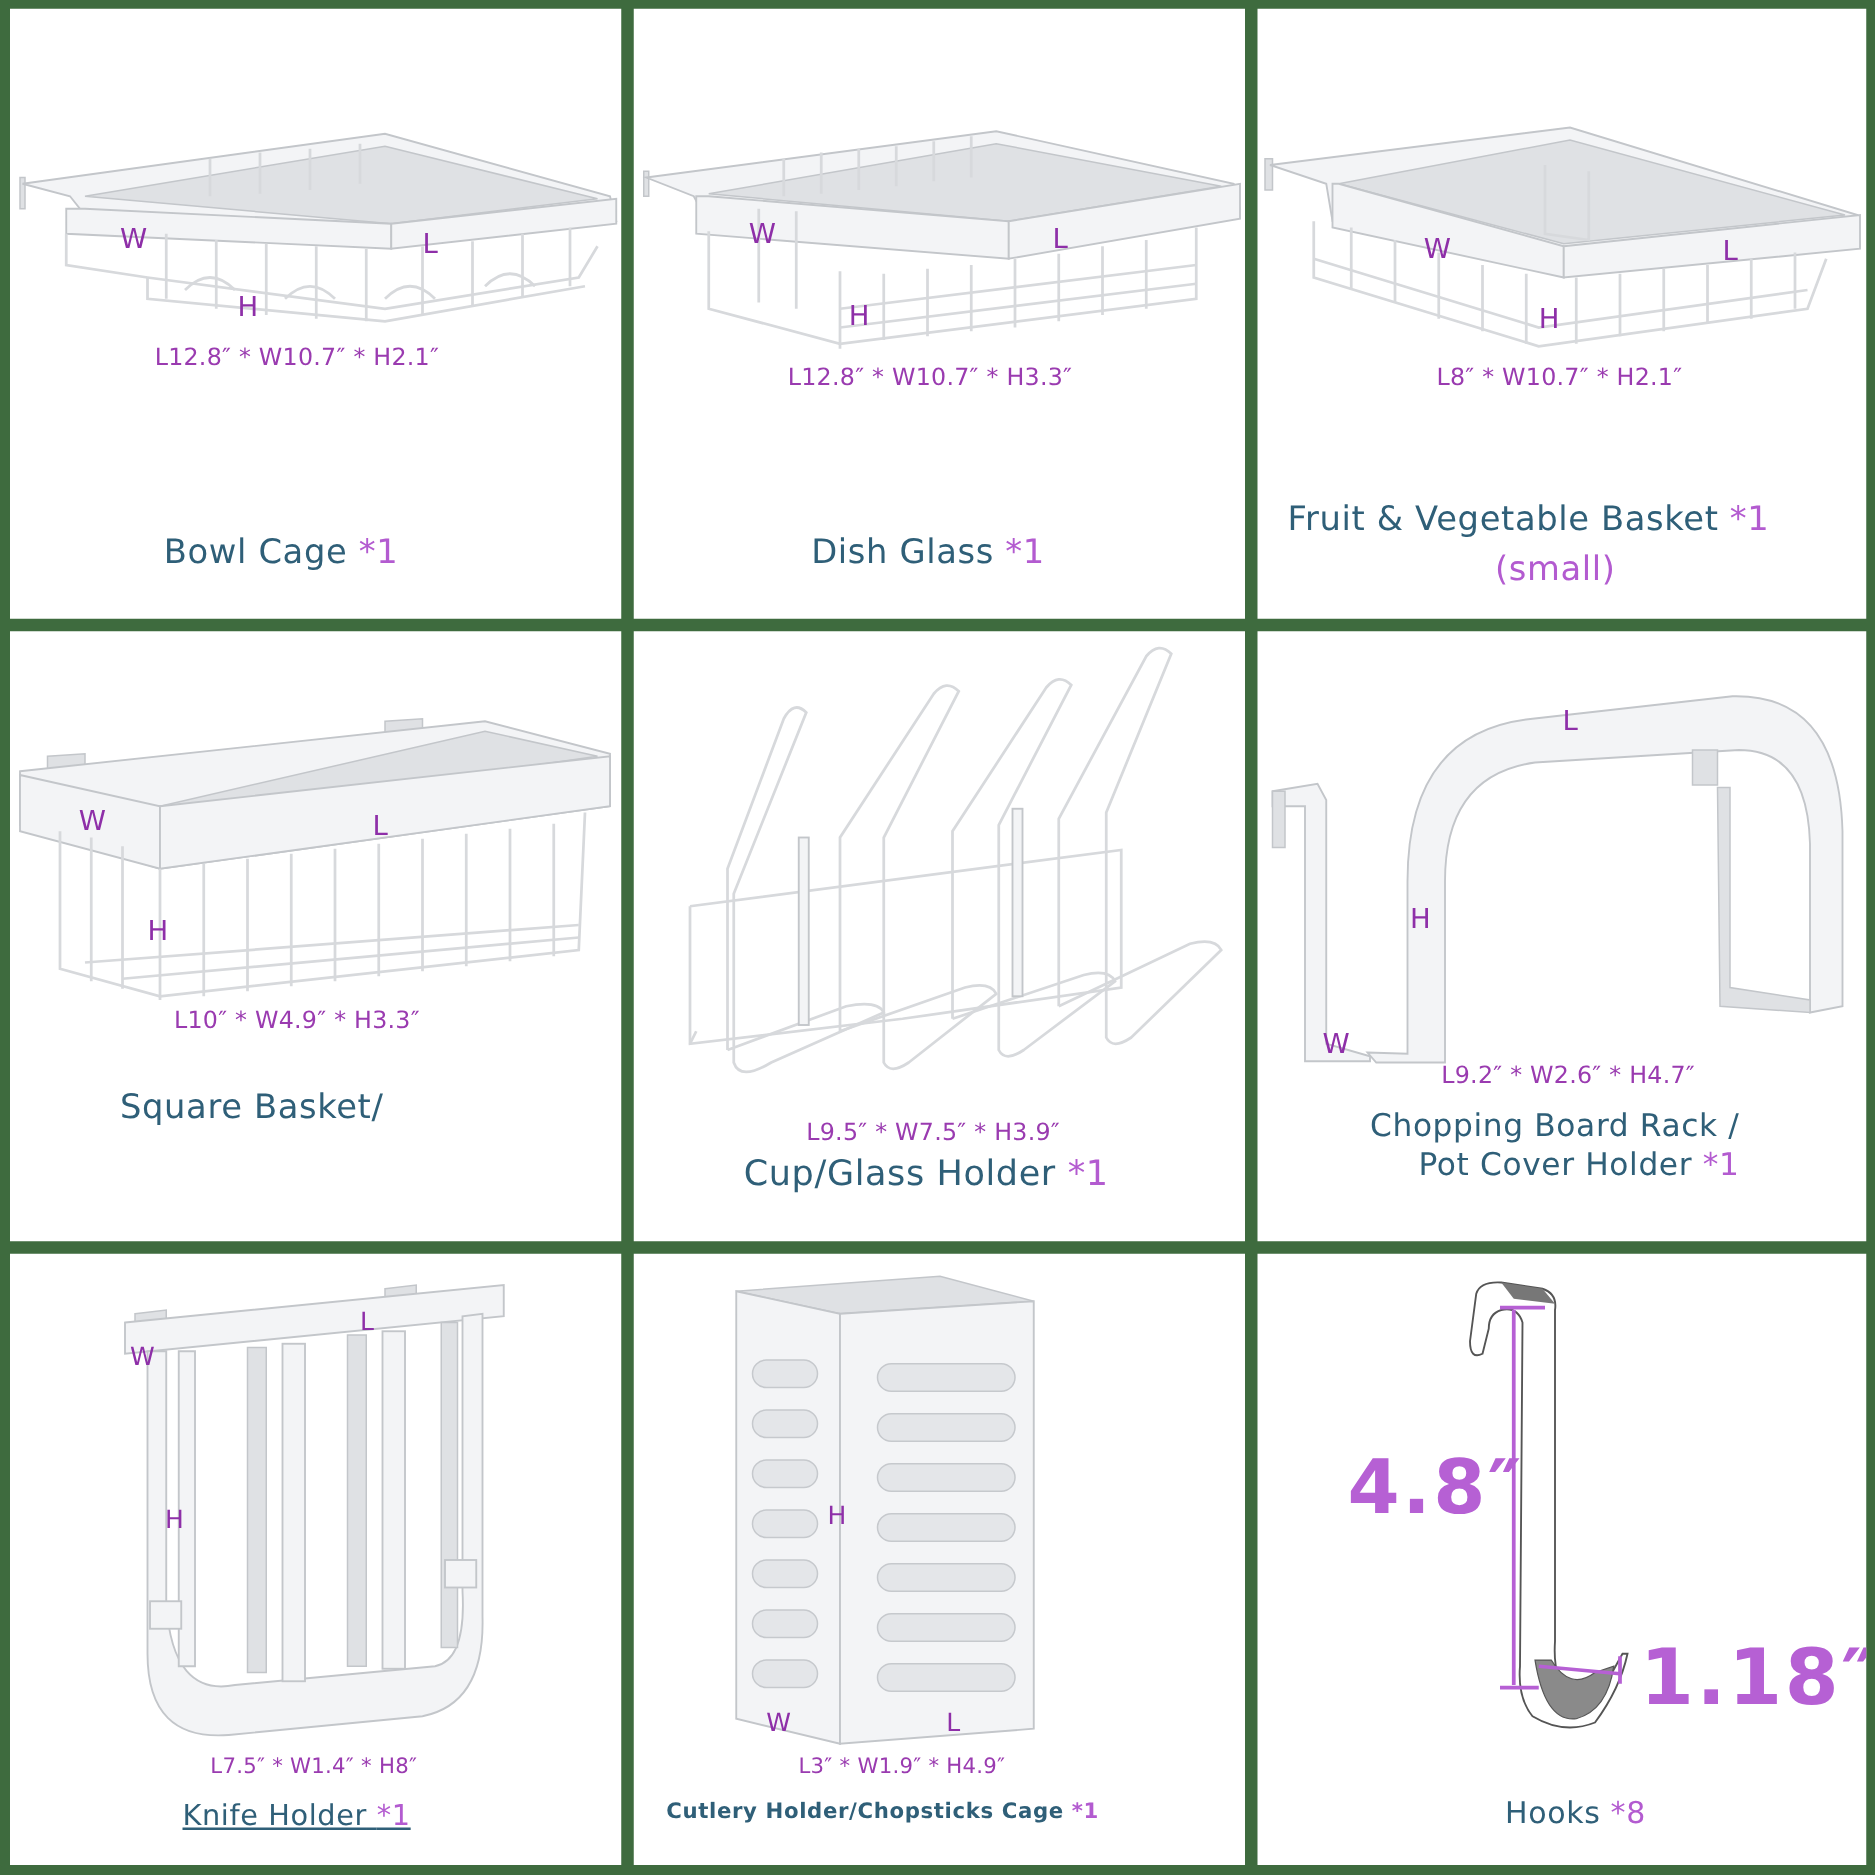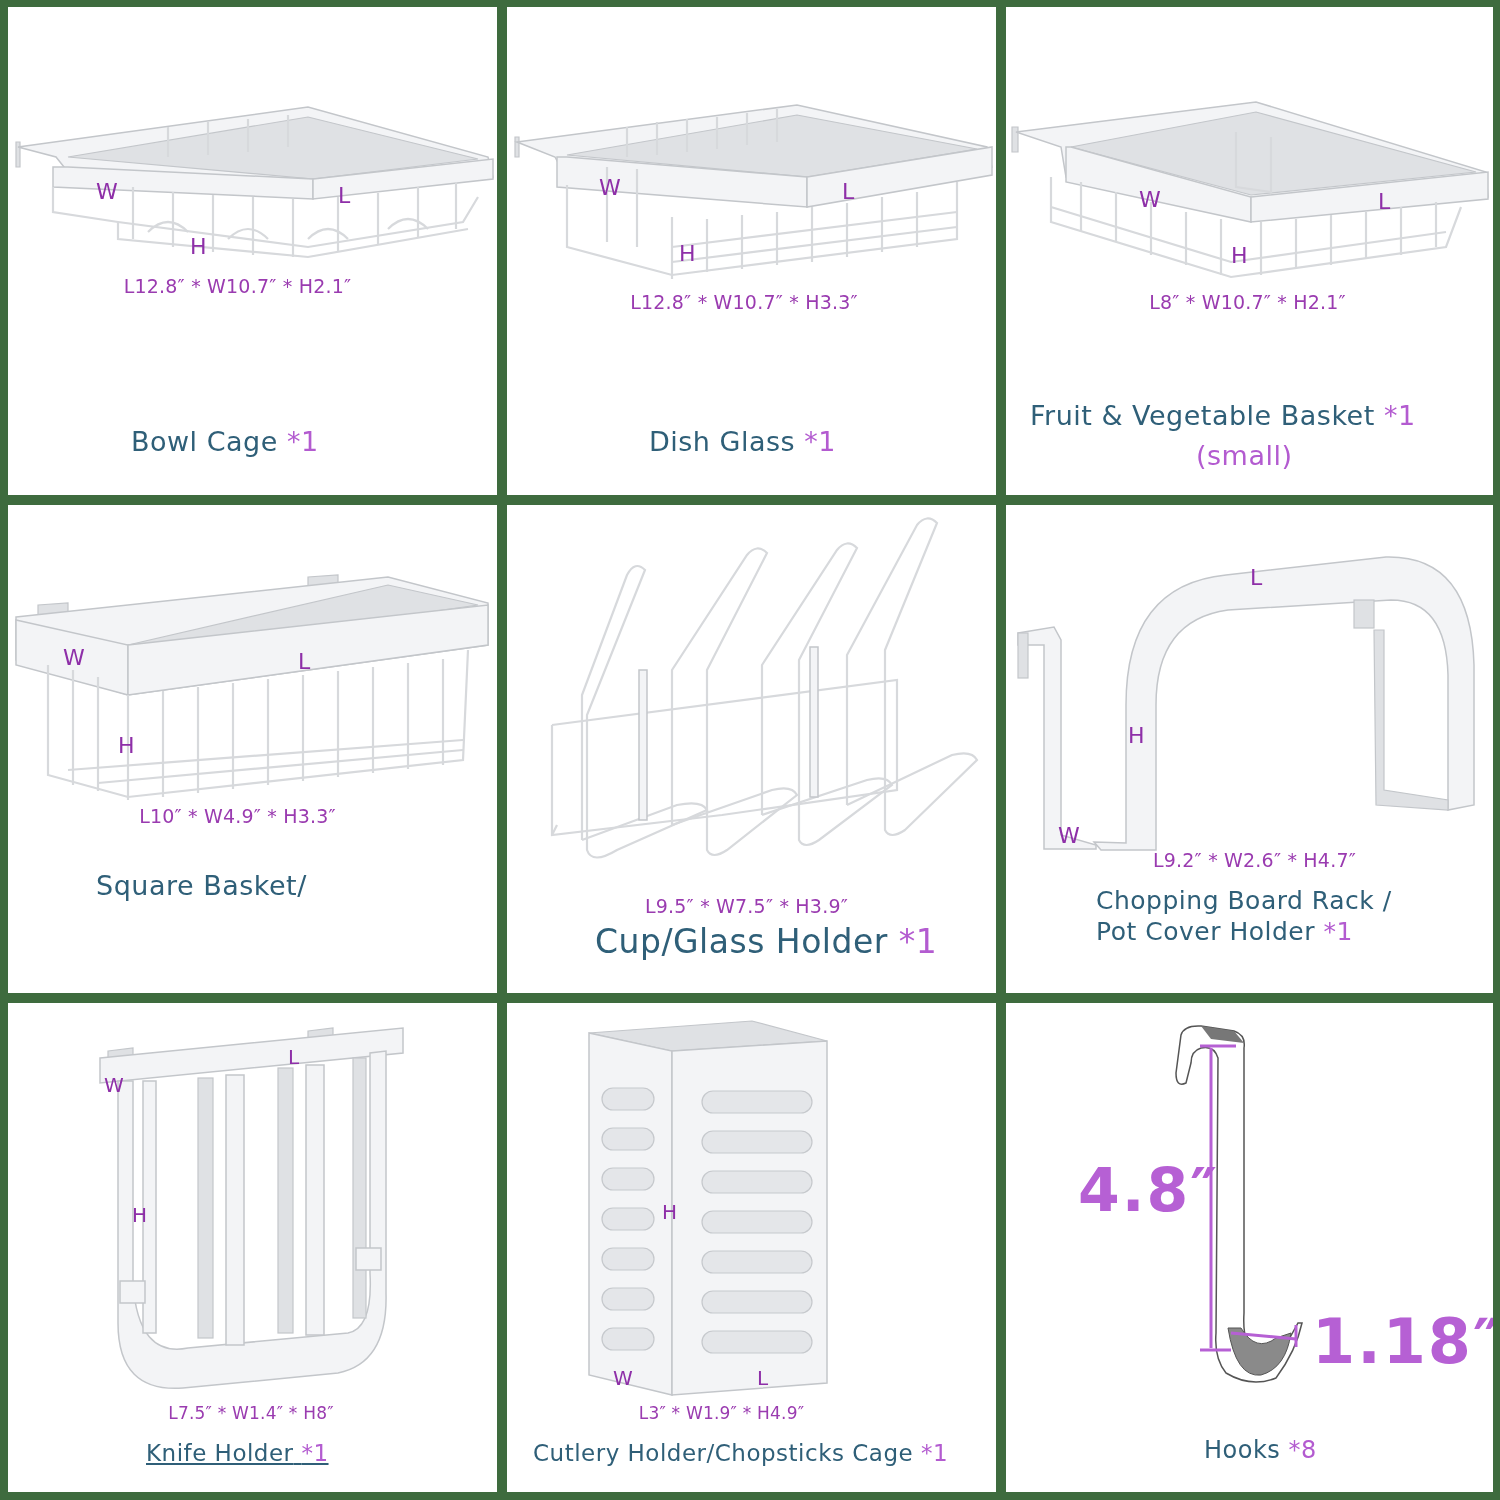--- a/index.html
+++ b/index.html
@@ -213,39 +213,39 @@
         <path d="M45,330 L50,320"></path>
         <path d="M75,335 L75,190 L120,70 q8,-15 18,-5 L80,210 L80,345 q5,15 30,0 L200,305 q-5,-10 -30,-5 L75,335"></path>
         <path d="M165,320 L165,165 L240,50 q10,-12 20,-2 L200,165 L200,345 q5,10 20,0 L290,290 q-5,-10 -25,-5 L165,320"></path>
         <path d="M255,310 L255,160 L330,45 q10,-12 20,-2 L292,155 L292,335 q5,10 20,0 L385,280 q-5,-10 -25,-5 L255,310"></path>
         <path d="M340,300 L340,150 L410,20 q10,-12 20,-2 L378,145 L378,325 q5,10 20,0 L470,255 q-5,-10 -25,-5 L340,300"></path>
       </g>
       <rect x="132" y="165" width="8" height="150" class="frame"></rect>
       <rect x="303" y="142" width="8" height="150" class="frame"></rect>
     </svg>
     <div class="dims" style="top:390px;left:-10px;">L9.5″  * W7.5″  * H3.9″</div>
-    <div class="title" style="left:88px;top:416px;font-size:33px;">
+    <div class="title" style="left:88px;top:416px;font-size:28px;">
       <span>Cup/Glass Holder</span>
       <span class="qty">*1</span>
     </div>
   </div>
 
   <div class="cell">
     <svg width="487" height="488">
       <path d="M12,128 L48,122 L55,135 L55,330 L90,340 L90,344 L38,344 L38,140 L12,140 Z" class="frame"></path>
       <path d="M88,337 L120,338 L120,200 Q120,80 220,70 L380,52 Q465,50 468,160 L468,300 L442,305 L442,170 Q440,95 385,95 L222,105 Q150,115 150,200 L150,345 L95,345 Z" class="frame"></path>
       <rect x="348" y="95" width="20" height="28" class="frameDark"></rect>
       <path d="M368,125 L378,125 L378,285 L442,295 L442,305 L370,300 Z" class="frameDark"></path>
       <rect x="12" y="128" width="10" height="45" class="frameDark"></rect>
     </svg>
     <div class="lbl" style="left:244px;top:60px;">L</div>
     <div class="lbl" style="left:122px;top:218px;">H</div>
     <div class="lbl" style="left:52px;top:318px;">W</div>
     <div class="dims" style="top:344px;left:10px;">L9.2″  * W2.6″  * H4.7″</div>
-    <div class="title" style="left:90px;top:380px;font-size:25px;">
+    <div class="title" style="left:90px;top:380px;font-size:25px;text-align:right;">
       <div>Chopping Board Rack /</div>
       <div><span>Pot Cover Holder</span> <span class="qty">*1</span></div>
     </div>
   </div>
 
   <div class="cell">
     <svg width="489" height="488">
       <polygon class="frameDark" points="100,48 125,45 125,55 100,58"></polygon>
       <polygon class="frameDark" points="300,28 325,25 325,35 300,38"></polygon>
       <polygon class="frame" points="92,55 395,25 395,50 92,80"></polygon>
@@ -288,21 +288,21 @@
         <rect x="195" y="208" width="110" height="22" rx="11"></rect>
         <rect x="195" y="248" width="110" height="22" rx="11"></rect>
         <rect x="195" y="288" width="110" height="22" rx="11"></rect>
         <rect x="195" y="328" width="110" height="22" rx="11"></rect>
       </g>
     </svg>
     <div class="lbl" style="left:106px;top:363px;font-size:20px;">W</div>
     <div class="lbl" style="left:250px;top:363px;font-size:20px;">L</div>
     <div class="lbl" style="left:155px;top:197px;font-size:20px;">H</div>
     <div class="dims" style="top:400px;left:-60px;font-size:17px;">L3″  * W1.9″  * H4.9″</div>
-    <div class="title" style="left:26px;top:436px;font-size:23px;">
+    <div class="title" style="left:26px;top:436px;font-size:17px;font-weight:bold;">
       <span>Cutlery Holder/Chopsticks Cage</span>
       <span class="qty">*1</span>
     </div>
   </div>
 
   <div class="cell">
     <svg width="487" height="488">
       <path d="M175,32 Q178,22 195,23 L228,28 Q240,32 238,45 L238,310 Q236,342 250,348 Q262,352 282,338 L292,320 L296,320 Q290,348 270,375 Q245,385 220,370 Q208,355 210,330 L212,55 Q208,42 195,45 Q185,48 185,60 L180,80 Q170,85 170,70 Z" fill="#ffffff" stroke="#555" stroke-width="1.5"></path>
       <polygon points="195,23 228,28 238,40 205,36" fill="#777"></polygon>
       <path d="M222,325 Q230,375 255,372 Q280,365 285,330 L270,335 Q250,350 235,325 Z" fill="#8a8a8a" stroke="#555"></path>

